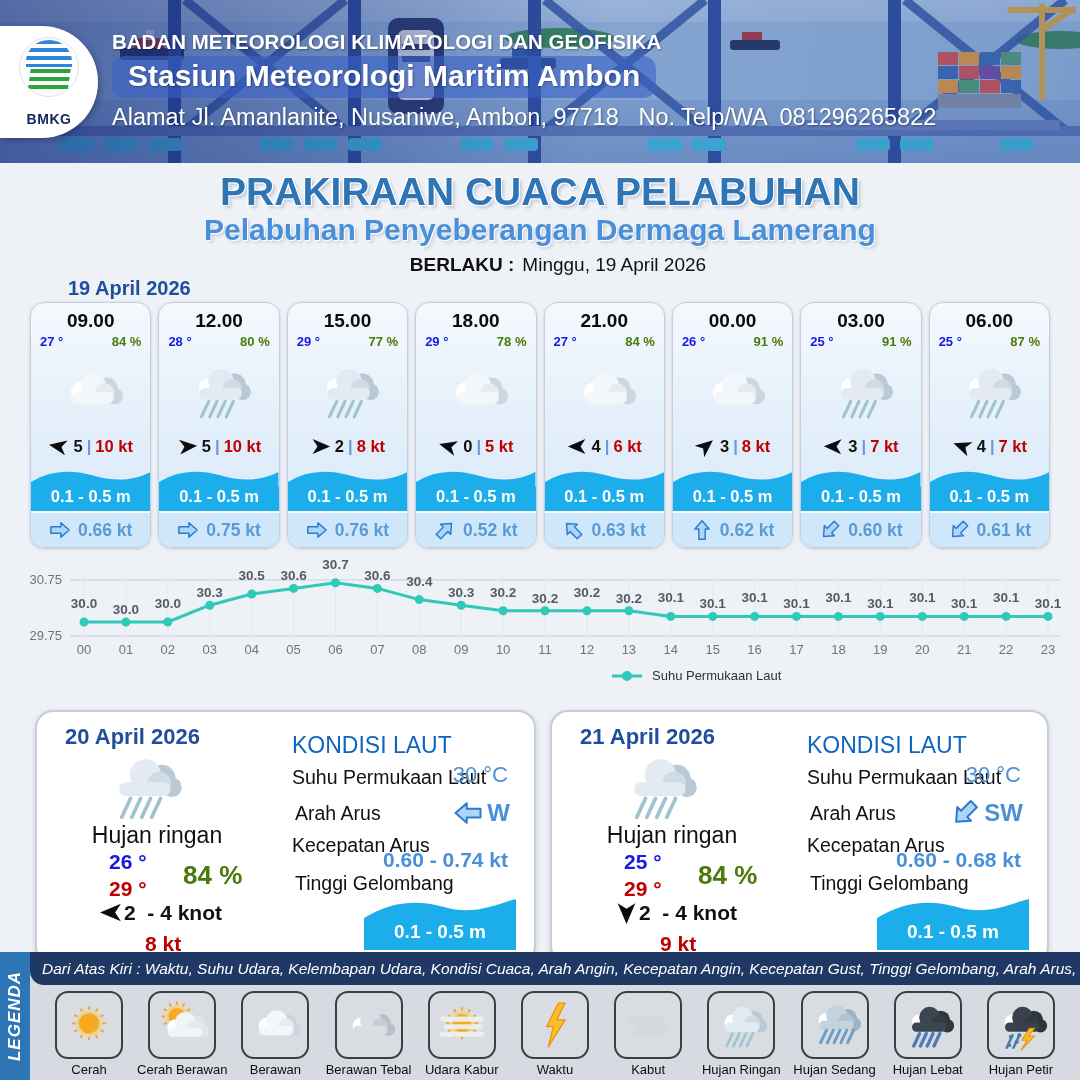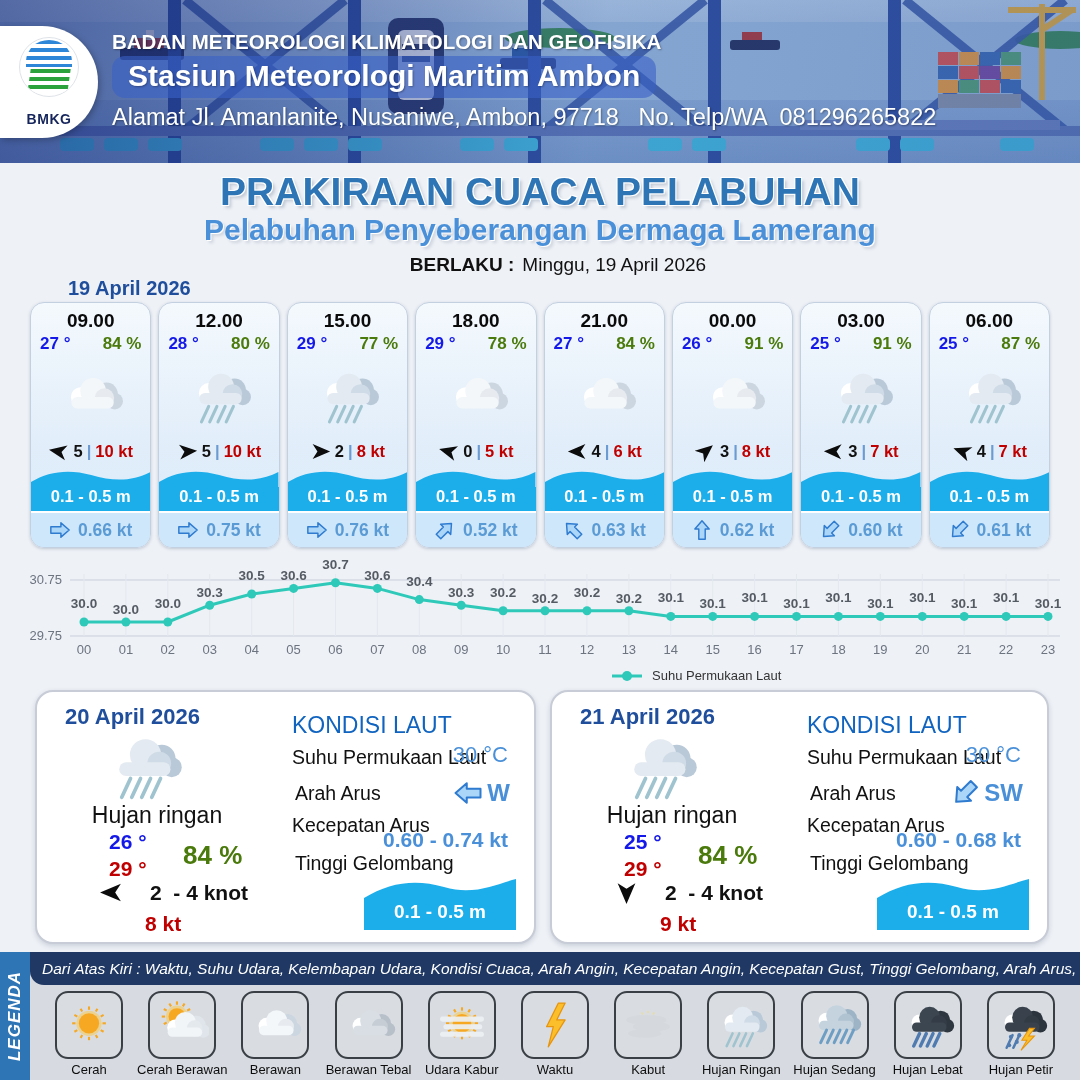--- a/index.html
+++ b/index.html
@@ -45,21 +45,21 @@
 
   
   .hdate{position:absolute;left:36px;top:277px;font-size:20px;font-weight:bold;color:#1f4e9c;margin-left:32px;}
   .cards-row{position:absolute;left:30px;top:302px;width:1020px;height:246px;display:flex;gap:7px;}
   .hcard{flex:1;position:relative;display:flex;flex-direction:column;overflow:hidden;
      border-radius:14px;border:1px solid #c3d0e0;
      background:linear-gradient(180deg,#f4f9fd 0%,#e2eefa 55%,#d9e9f8 100%);
      box-shadow:0 1px 3px rgba(60,80,110,.25);}
   .h-time{text-align:center;font-weight:bold;font-size:19px;color:#0a0a0a;margin-top:7px;}
   .h-th{display:flex;justify-content:space-between;padding:2px 9px 0 9px;
-     font-size:17px;font-weight:bold;}
+     font-size:13px;font-weight:bold;}
   .h-temp{color:#1418e8;white-space:pre;}
   .h-hum{color:#4a7a0b;white-space:pre;}
   .h-icon{height:84px;display:flex;align-items:center;justify-content:center;}
   .h-icon svg{width:66px;height:66px;}
   .h-wind{display:flex;align-items:center;justify-content:center;gap:4px;
      font-size:16.5px;font-weight:bold;height:26px;}
   .h-warr svg{width:21px;height:21px;display:block;}
   .h-wspd{color:#111;}
   .h-sep{color:#6b9bd2;}
   .h-gust{color:#c00000;white-space:pre;}
@@ -70,33 +70,33 @@
      text-align:center;padding:0 0 5px 0;white-space:pre;}
   .h-cur{background:#cfe7fa;border-top:2px solid #fff;height:34px;display:flex;
      align-items:center;justify-content:center;gap:7px;color:#5b9bd5;
      font-weight:bold;font-size:17.5px;}
   .h-carr svg{width:22px;height:22px;display:block;}
 
   
   .chart-area{position:absolute;left:0;top:556px;width:1080px;height:132px;}
 
   
-  .daily-card{position:absolute;top:690px;height:250px;background:#fff;
+  .daily-card{position:absolute;top:710px;height:250px;background:#fff;
      border:2px solid #c7ccd6;border-radius:18px;box-shadow:0 2px 5px rgba(60,80,110,.2);}
   .daily-card.d0{left:35px;width:497px;}
   .daily-card.d1{left:550px;width:495px;}
   .d-date{position:absolute;left:28px;top:12px;font-size:22px;font-weight:bold;color:#1f4e9c;}
   .d-icon{position:absolute;left:58px;top:34px;width:96px;height:80px;}
   .d-icon svg{width:96px;height:80px;}
   .d-cond{position:absolute;left:0;top:110px;width:240px;text-align:center;
      font-size:23px;color:#111;}
   .d-tmin{position:absolute;left:72px;top:138px;font-size:21px;font-weight:bold;color:#1418e8;white-space:pre;}
   .d-tmax{position:absolute;left:72px;top:165px;font-size:21px;font-weight:bold;color:#c00000;white-space:pre;}
   .d-hum{position:absolute;left:146px;top:148px;font-size:26px;font-weight:bold;color:#4a7a0b;white-space:pre;}
-  .d-wind{position:absolute;left:62px;top:188px;display:flex;align-items:center;gap:26px;
+  .d-wind{position:absolute;left:62px;top:188px;display:flex;align-items:center;gap:0;
      font-size:21px;font-weight:bold;color:#111;}
   .d-wind svg{width:25px;height:25px;display:block;}
   .d-windrange{white-space:pre;}
   .d-gust{position:absolute;left:108px;top:220px;font-size:21px;font-weight:bold;color:#c00000;white-space:pre;}
   .d-sea-title{position:absolute;left:255px;top:20px;font-size:23px;font-weight:normal;color:#1064c0;}
   .d-lbl{position:absolute;font-size:19.5px;color:#111;}
   .d-lbl.sst{left:255px;top:54px;}
   .d-lbl.adir{left:258px;top:90px;}
   .d-lbl.kec{left:255px;top:122px;}
   .d-lbl.tg{left:258px;top:160px;}

